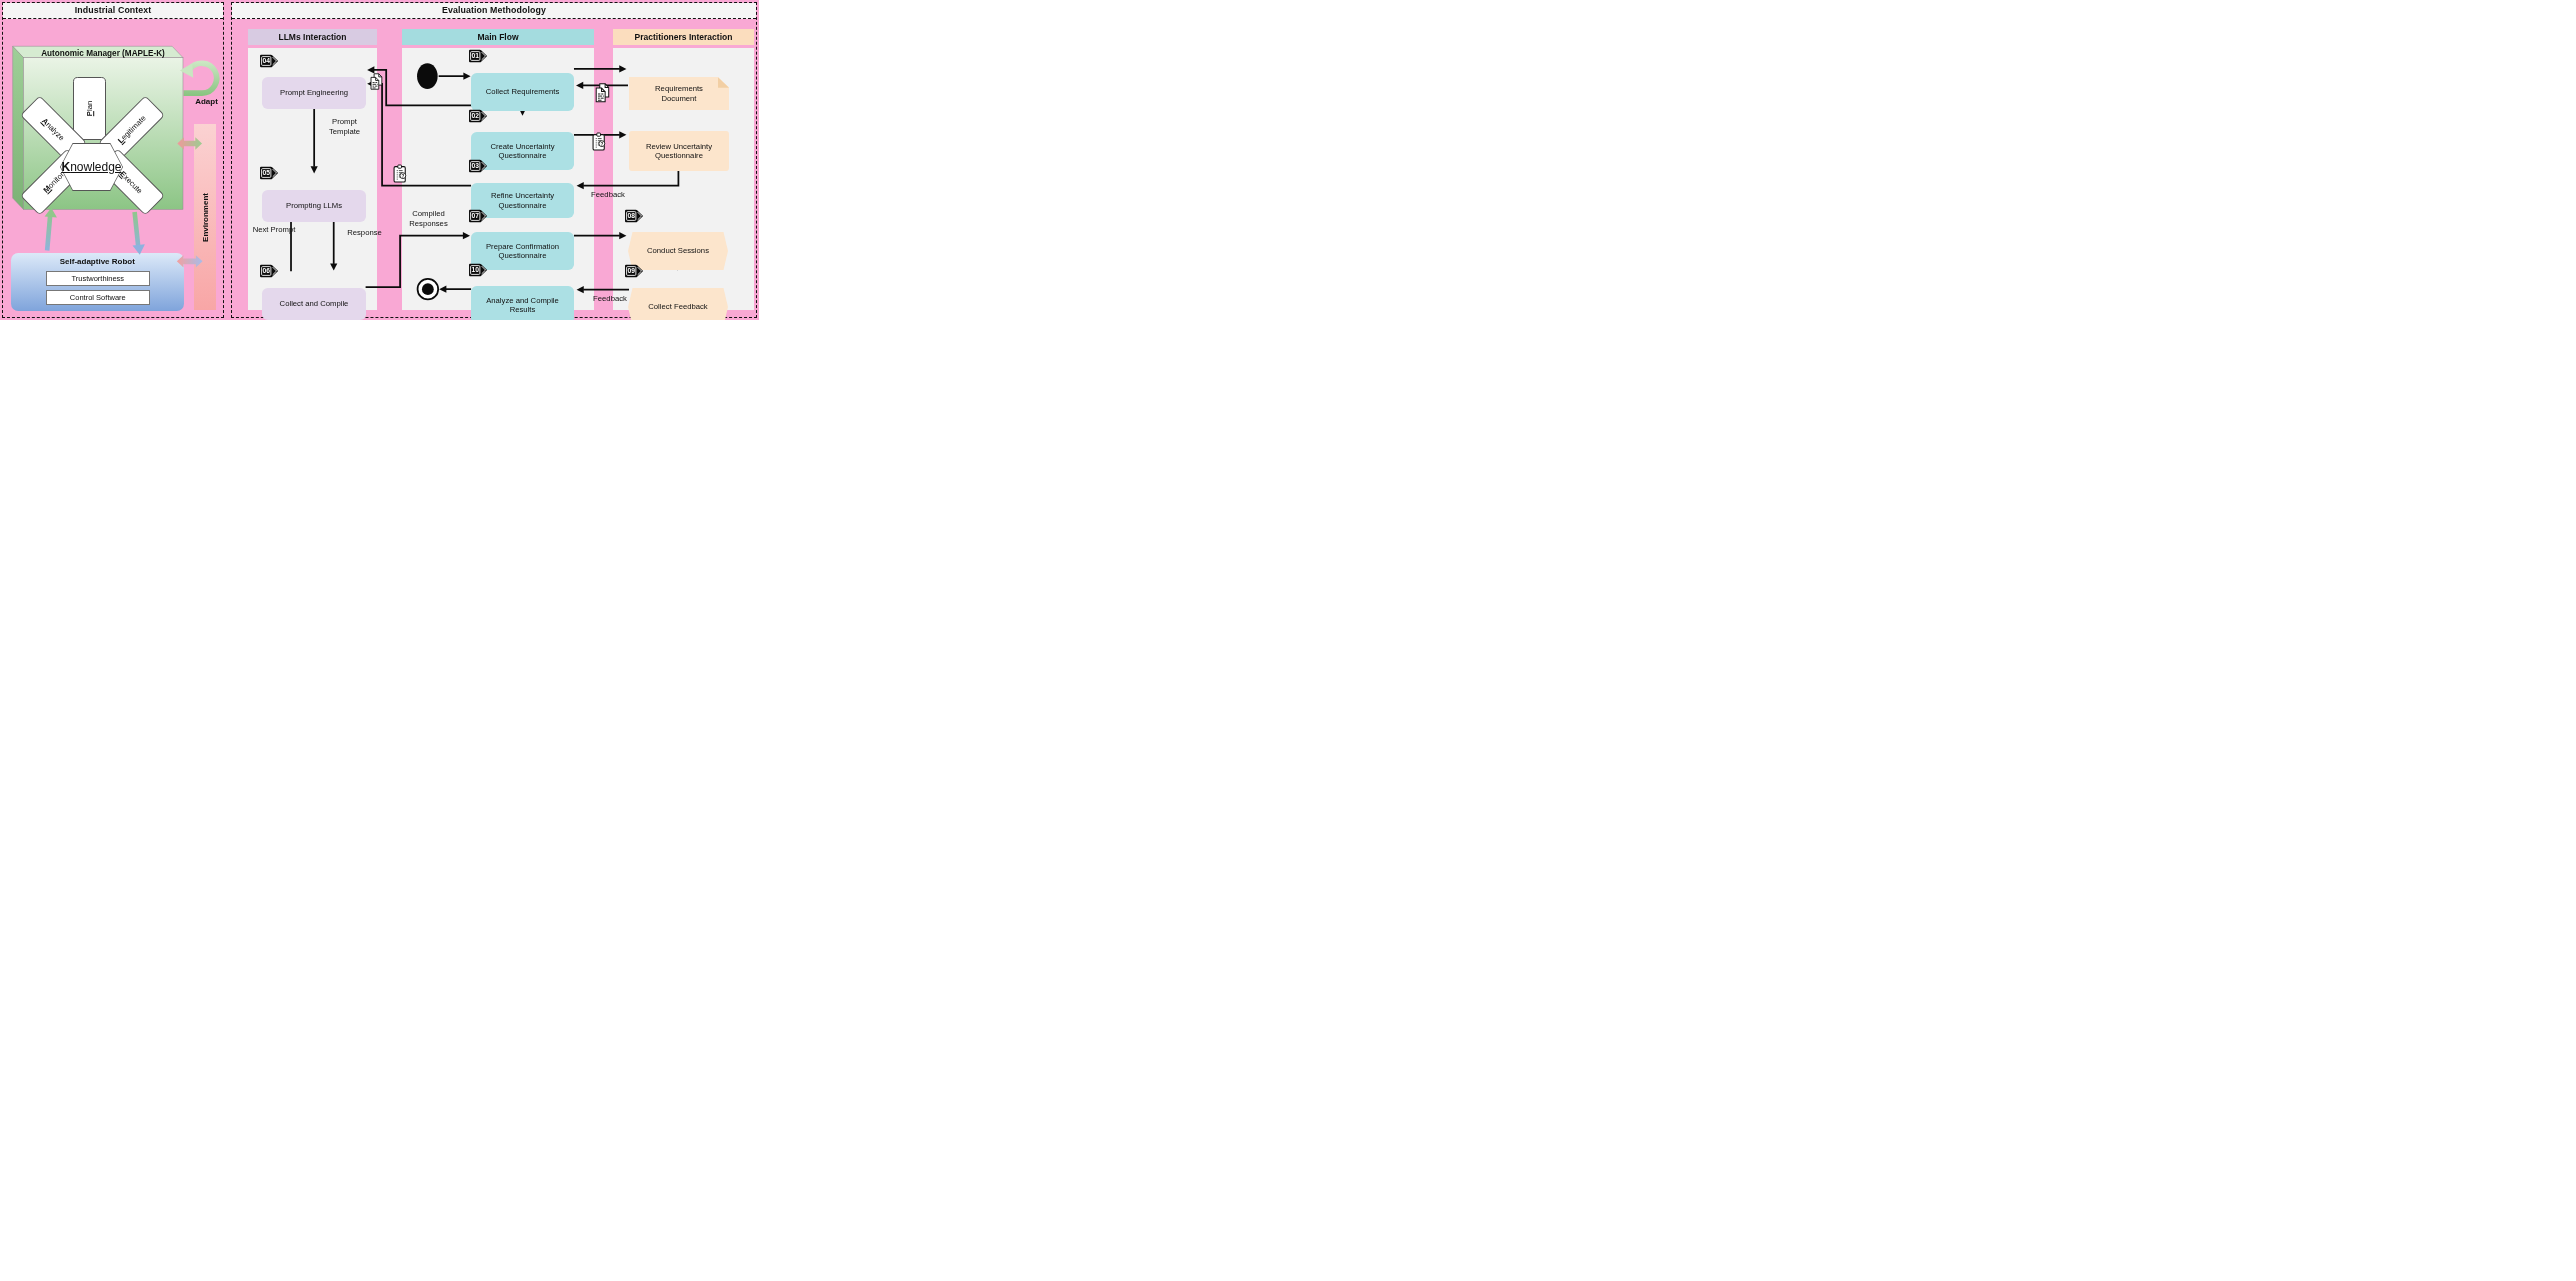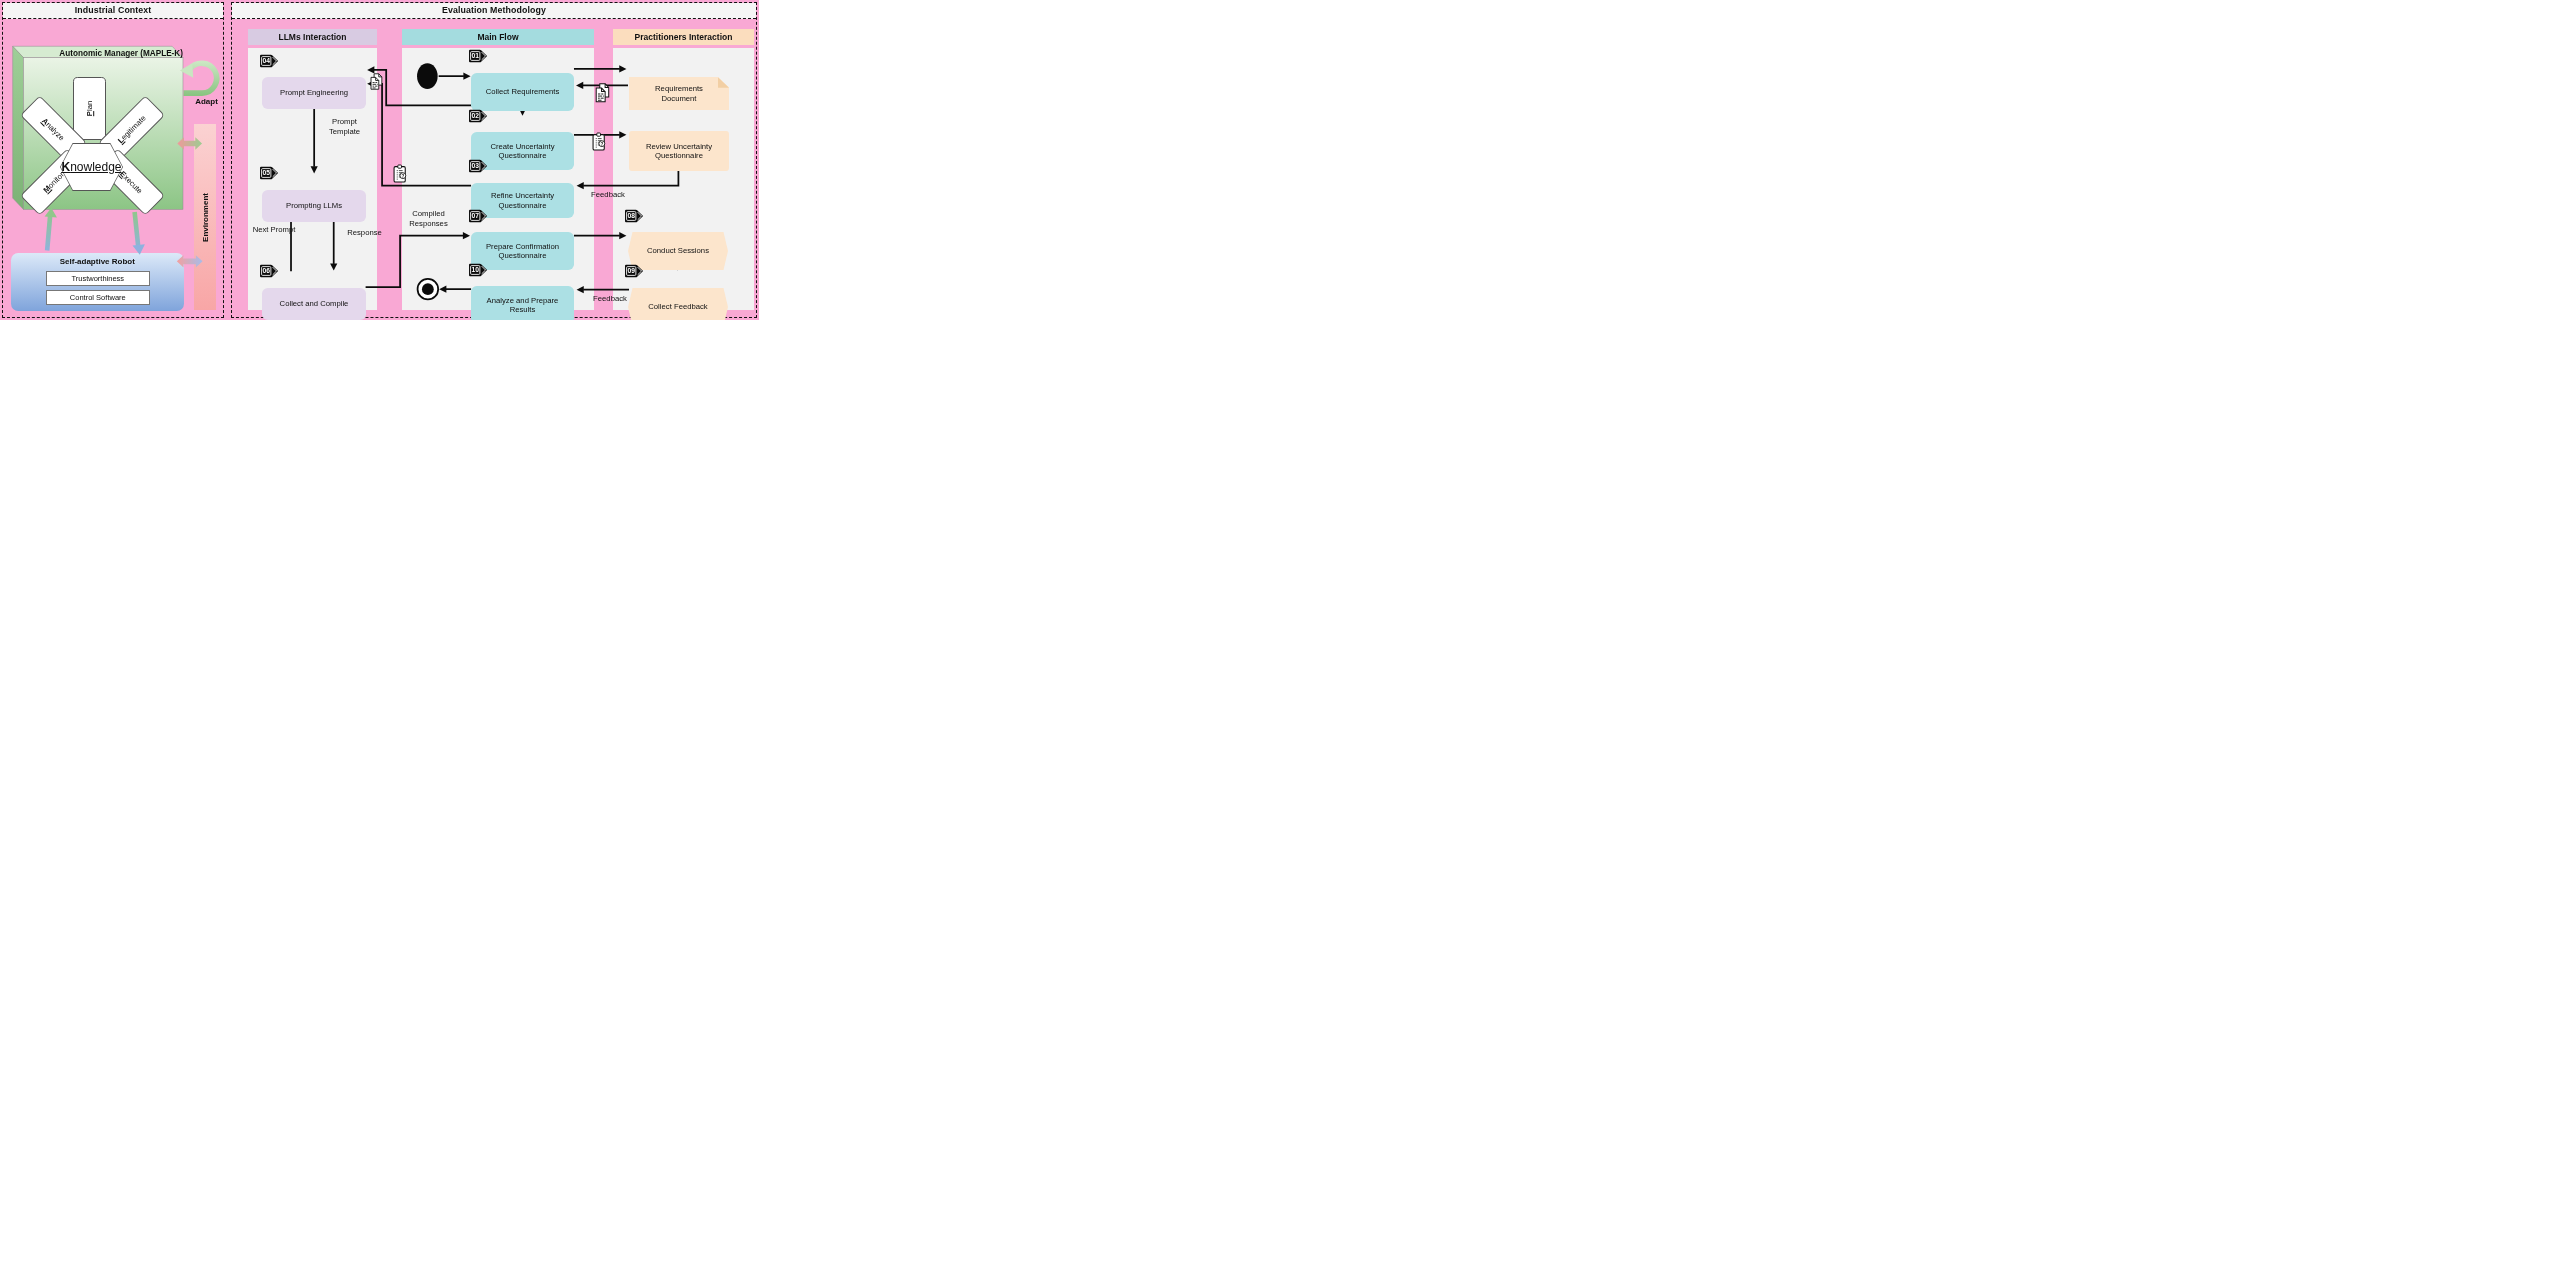--- a/index.html
+++ b/index.html
@@ -44,21 +44,21 @@
   .doc-fold{position:absolute;top:0;right:0;width:11.3px;height:10.8px;
     background:var(--peach-fold,#f2cfa4);clip-path:polygon(0 0,0 100%,100% 100%);}
   
   .badge{position:absolute;width:19.6px;height:14px;z-index:3;}
   .bnum{fill:#fff;font-weight:bold;font-size:13px;font-family:"Liberation Sans",sans-serif;}
   
   .elabel{position:absolute;font-size:7.7px;line-height:1.25;text-align:center;z-index:2;}
   
   .icon{position:absolute;z-index:3;}
   
-  .mgr-title{position:absolute;text-align:right;font-weight:bold;font-size:8.2px;z-index:2;}
+  .mgr-title{position:absolute;text-align:center;font-weight:bold;font-size:8.2px;z-index:2;}
   .card{
     position:absolute;background:#fff;border:0.6px solid #555;border-radius:4.6px;
     display:flex;align-items:center;justify-content:center;font-size:7.7px;z-index:2;
   }
   .card.r45{transform:rotate(45deg);}
   .card.rm45{transform:rotate(-45deg);}
   .vtext{transform:rotate(-90deg);white-space:nowrap;}
   .ul{text-decoration:underline;text-underline-offset:1px;font-weight:bold;}
   .khex{position:absolute;z-index:2;}
   .khex .kb{position:absolute;inset:0;background:#555;
@@ -280,21 +280,21 @@
   <div class="node teal" style="left:471px;top:116px;width:103px;height:38px">
     <span class="nlabel" style="max-width:88px">Create Uncertainty Questionnaire</span>
   </div>
   <div class="node teal" style="left:471px;top:167px;width:103px;height:35px">
     <span class="nlabel" style="max-width:88px">Refine Uncertainty Questionnaire</span>
   </div>
   <div class="node teal" style="left:471px;top:216px;width:103px;height:38px">
     <span class="nlabel" style="max-width:93px">Prepare Confirmation Questionnaire</span>
   </div>
   <div class="node teal" style="left:471px;top:270px;width:103px;height:38px">
-    <span class="nlabel" style="max-width:88px">Analyze and Prepare Results</span>
+    <span class="nlabel" style="max-width:88px">Analyze and Compile Results</span>
   </div>
 
   <div class="node" style="left:629px;top:61px;width:100px;height:33px">
     <div class="doc-shape"></div>
     <div class="doc-fold"></div>
     <span class="nlabel" style="max-width:72px">Requirements Document</span>
   </div>
   <div class="node peach-round" style="left:629px;top:115px;width:100px;height:40px">
     <span class="nlabel" style="max-width:82px">Review Uncertainty Questionnaire</span>
   </div>

